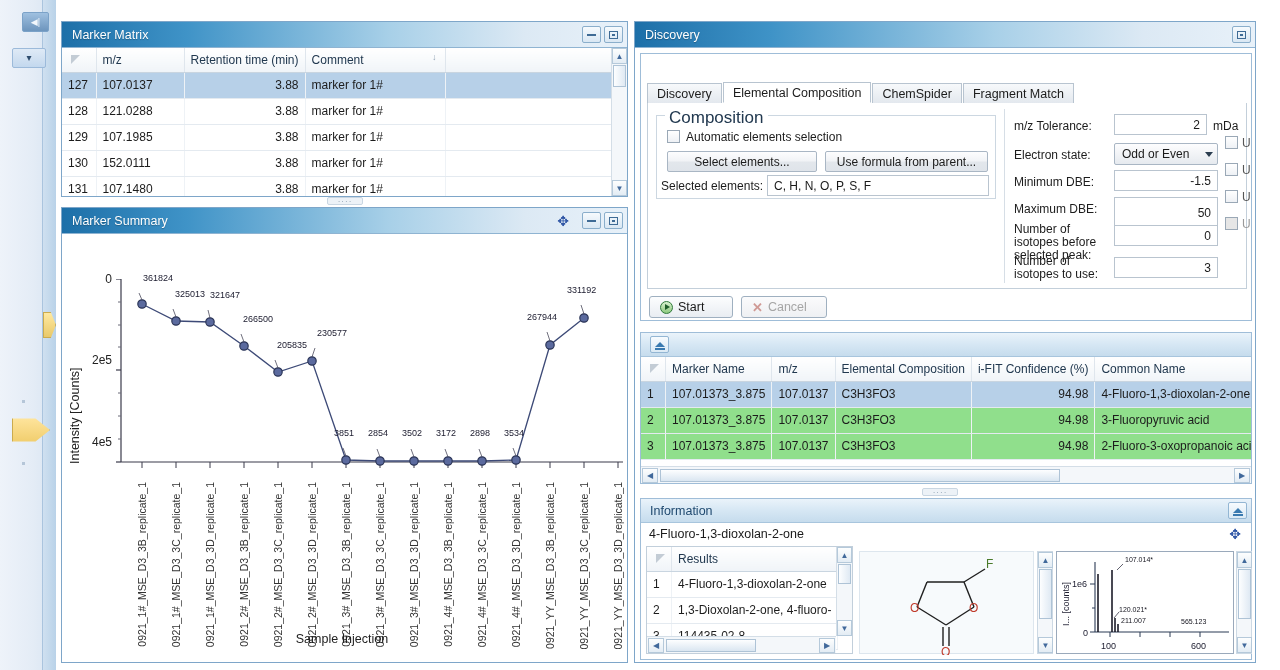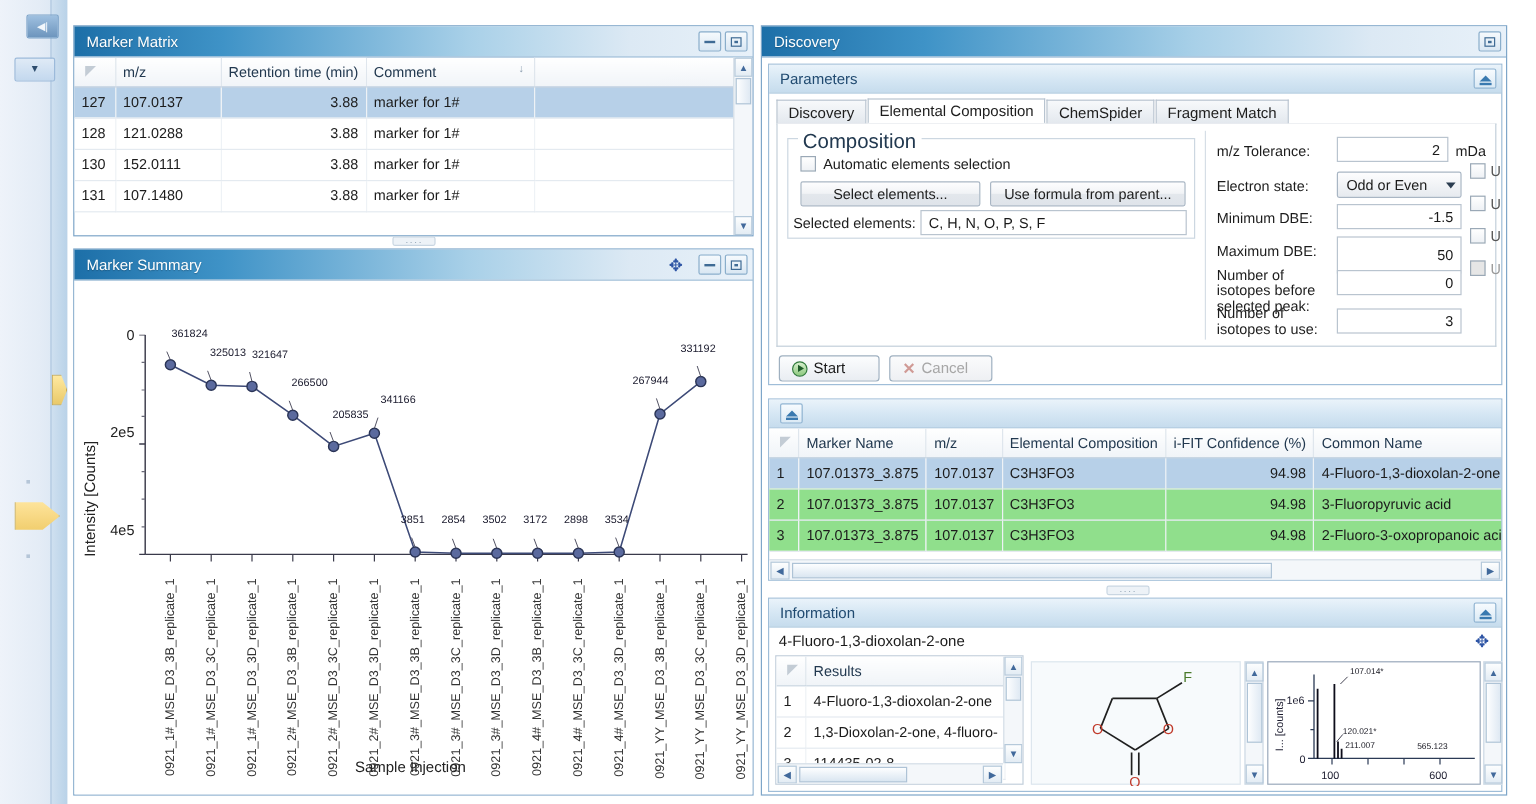--- a/index.html
+++ b/index.html
@@ -294,20 +294,27 @@
             <td></td>
           </tr>
           <tr>
             <td class="rowno">128</td>
             <td>121.0288</td>
             <td class="num">3.88</td>
             <td>marker for 1#</td>
             <td></td>
           </tr>
           <tr>
+            <td class="rowno">129</td>
+            <td>107.1985</td>
+            <td class="num">3.88</td>
+            <td>marker for 1#</td>
+            <td></td>
+          </tr>
+          <tr>
             <td class="rowno">130</td>
             <td>152.0111</td>
             <td class="num">3.88</td>
             <td>marker for 1#</td>
             <td></td>
           </tr>
           <tr>
             <td class="rowno">131</td>
             <td>107.1480</td>
             <td class="num">3.88</td>
@@ -414,21 +421,21 @@
           <line x1="435" y1="62" x2="432" y2="53"></line>
           <line x1="469" y1="35" x2="466" y2="26"></line>
         </g>
       </svg>
 
       <div class="dptlabel" style="left:81px;  top:39px;">361824</div>
       <div class="dptlabel" style="left:113px; top:55px;">325013</div>
       <div class="dptlabel" style="left:148px; top:56px;">321647</div>
       <div class="dptlabel" style="left:181px; top:80px;">266500</div>
       <div class="dptlabel" style="left:215px; top:106px;">205835</div>
-      <div class="dptlabel" style="left:255px; top:94px;">341166</div>
+      <div class="dptlabel" style="left:255px; top:94px;">230577</div>
       <div class="dptlabel" style="left:272px; top:194px;">3851</div>
       <div class="dptlabel" style="left:306px; top:194px;">2854</div>
       <div class="dptlabel" style="left:340px; top:194px;">3502</div>
       <div class="dptlabel" style="left:374px; top:194px;">3172</div>
       <div class="dptlabel" style="left:408px; top:194px;">2898</div>
       <div class="dptlabel" style="left:442px; top:194px;">3534</div>
       <div class="dptlabel" style="left:465px; top:78px;">267944</div>
       <div class="dptlabel" style="left:505px; top:51px;">331192</div>
 
       <div class="xtick-lbl" style="left:74px;  top:248px;">0921_1#_MSE_D3_3B_replicate_1</div>
@@ -453,26 +460,20 @@
 
   <div class="win" style="left:634px; top:21px; width:622px; height:642px;">
     <div class="win-title">
       <span class="tname">Discovery</span>
       <div class="titlebtn">
           <span class="sq-out"></span>
         </div>
     </div>
 
     <div class="panel" style="position:absolute; left:5px; top:31px; width:612px; height:268px;">
-      <div class="panel-head">
-        <span class="pname">Parameters</span>
-        <div class="collapse-btn">
-            <span class="eject"></span>
-          </div>
-      </div>
 
       <div class="tabrow" style="left:6px; top:28px;">
         <div class="tab">
             <span>Discovery</span>
           </div>
         <div class="tab active">
             <span>Elemental Composition</span>
           </div>
         <div class="tab">
             <span>ChemSpider</span>

